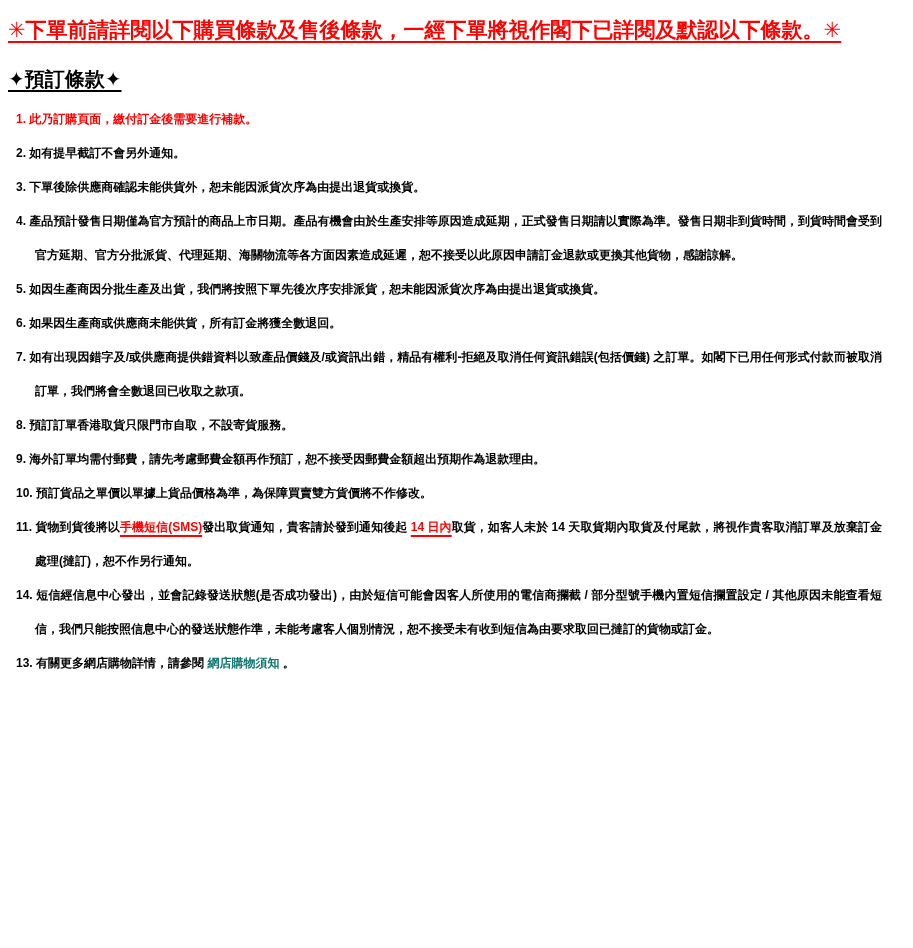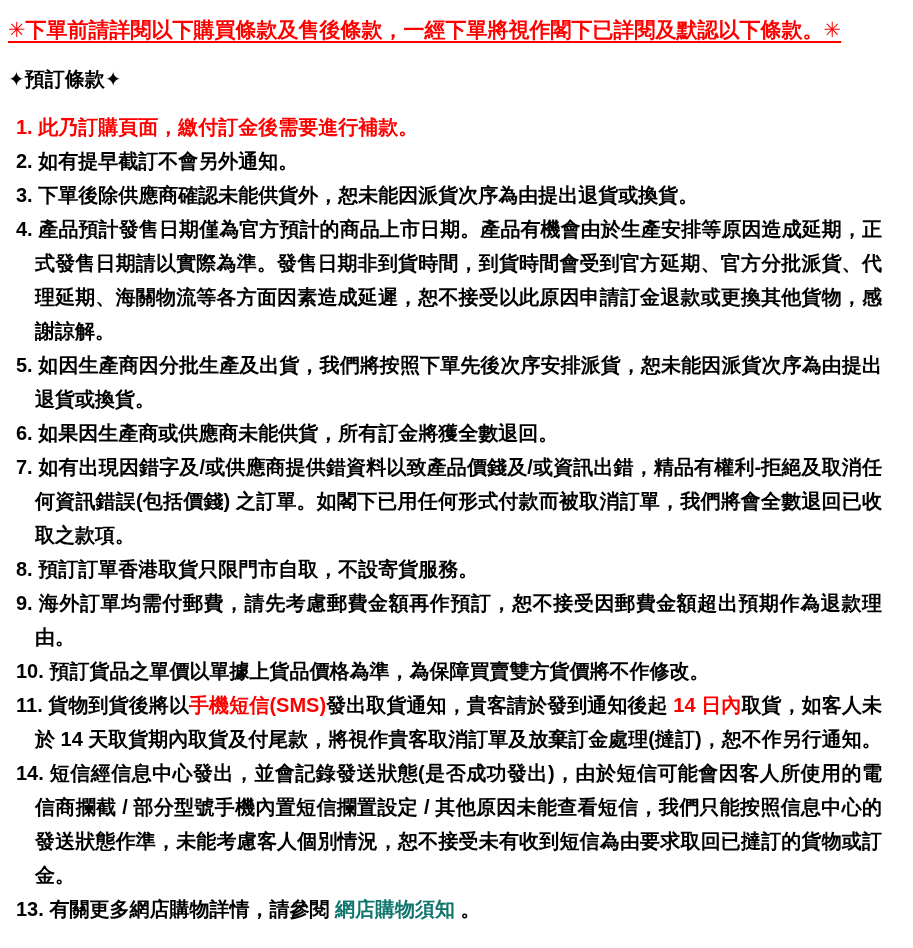--- a/index.html
+++ b/index.html
@@ -27,38 +27,40 @@
     text-decoration: underline;
     text-decoration-thickness: 2px;
     text-underline-offset: 4px;
   }
   .section-title {
     margin-top: 17px;
     font-size: 20px;
     line-height: 30px;
   }
   .section-title span {
+    text-decoration: underline;
     text-decoration-thickness: 2px;
     text-underline-offset: 4px;
   }
   .terms {
-    margin-top: 16px;
-    font-size: 20px;
+    margin-top: 8px;
+    font-size: 12px;
   }
   .term-item {
     padding-left: 27px;
     text-indent: -19px;
     text-align: justify;
     line-height: 34px;
   }
   .term-item.red { color: #ff0000; }
   .seg-normal { color: inherit; }
   .seg-red { color: #ff0000; }
   .seg-red-underline {
     color: #ff0000;
+    text-decoration: underline;
     text-decoration-thickness: 2px;
     text-underline-offset: 4px;
   }
   .seg-link {
     color: #0f766e;
     text-decoration-thickness: 2px;
     text-underline-offset: 3px;
     cursor: pointer;
   }
 </style>

